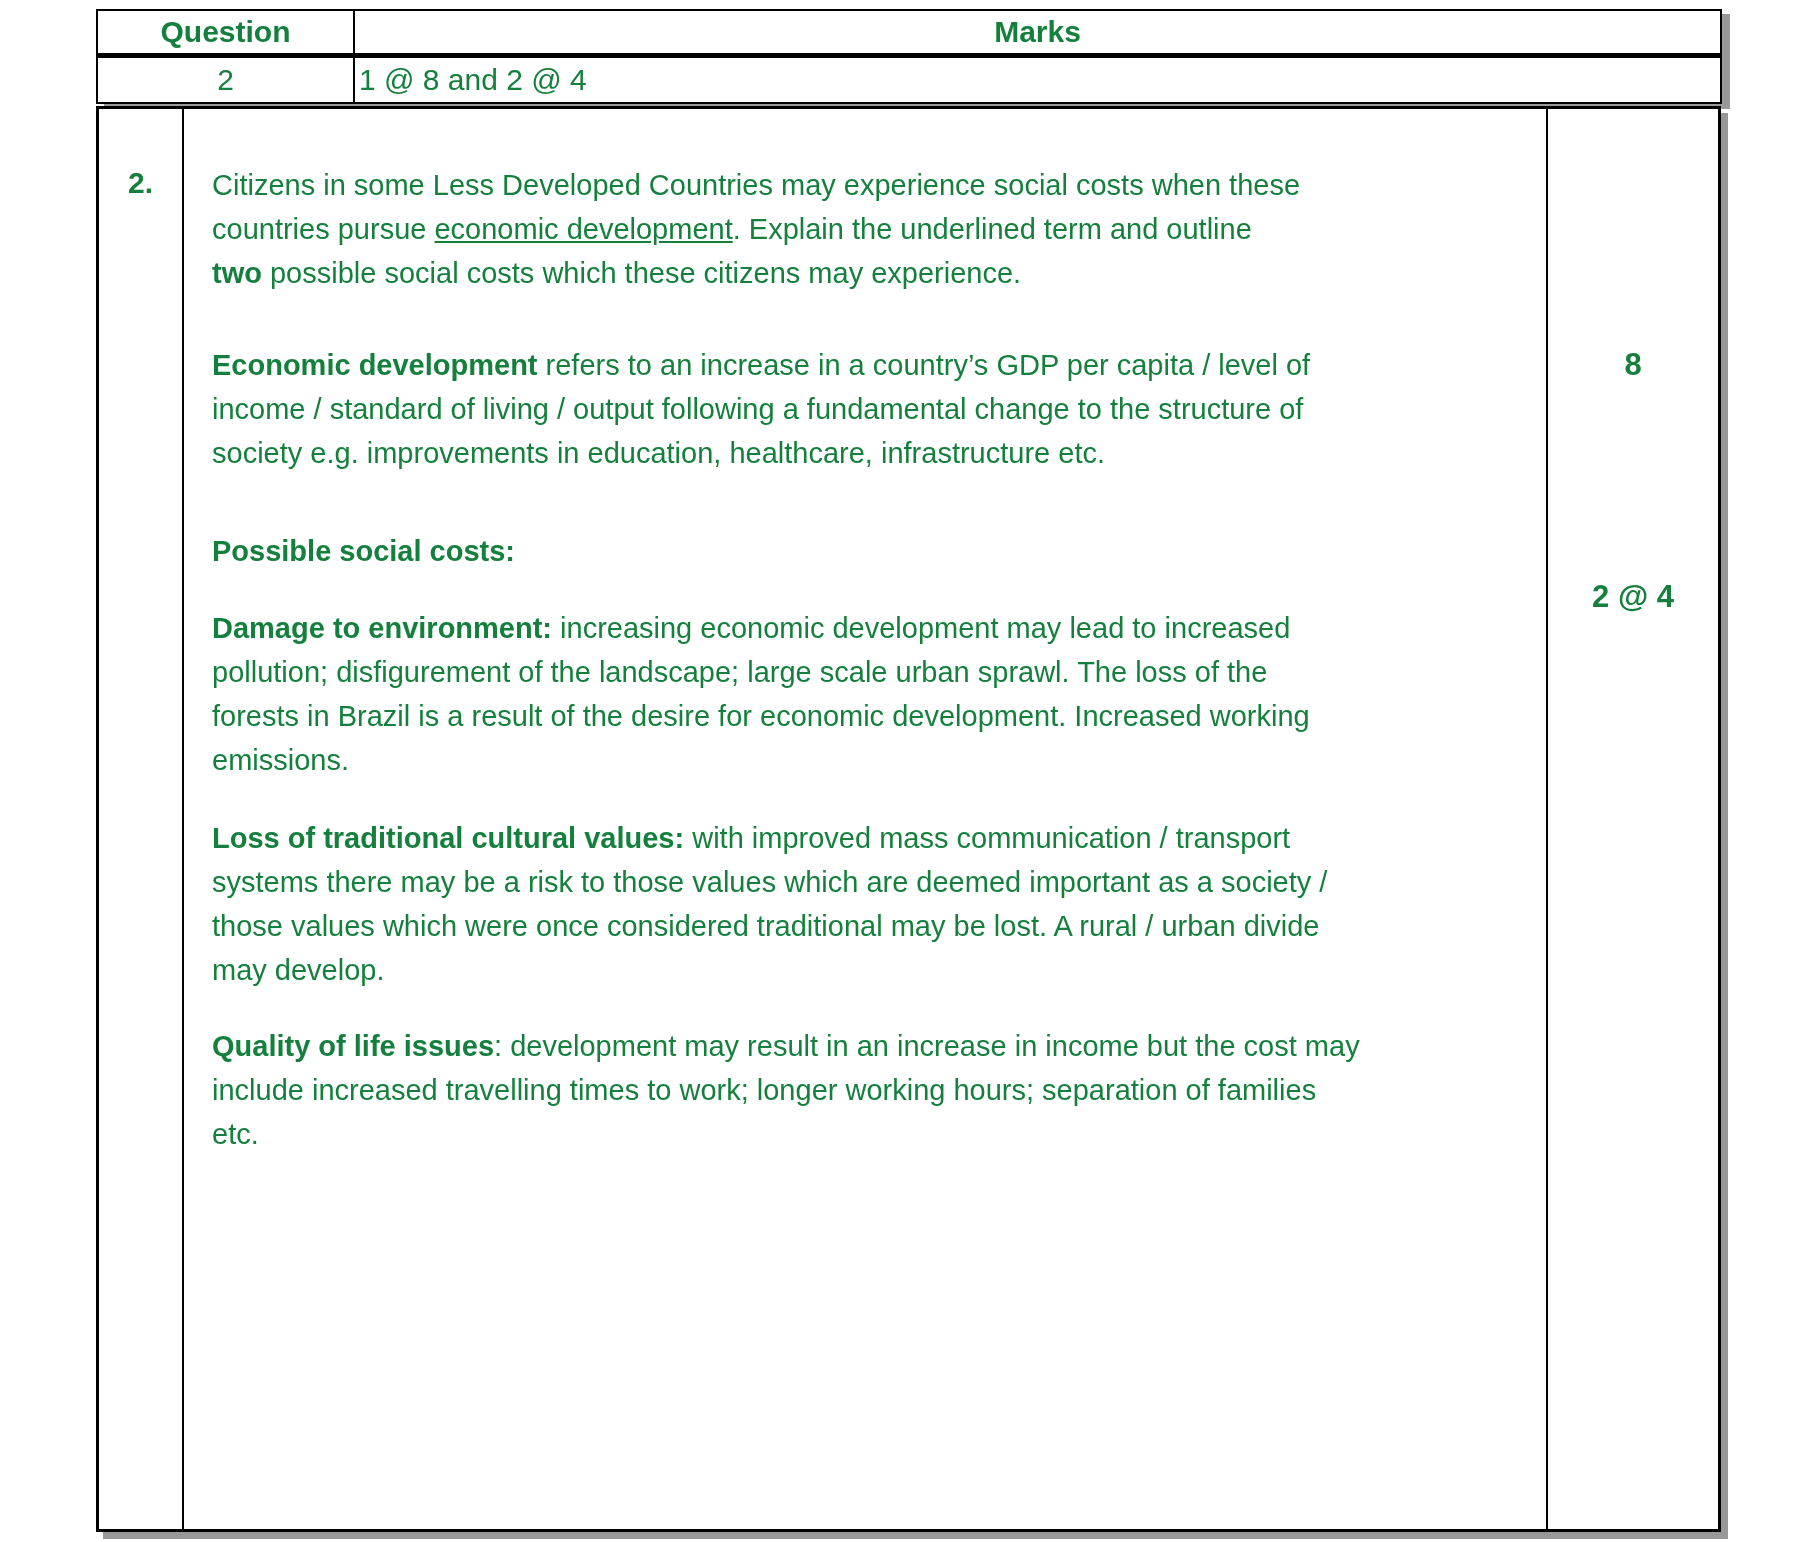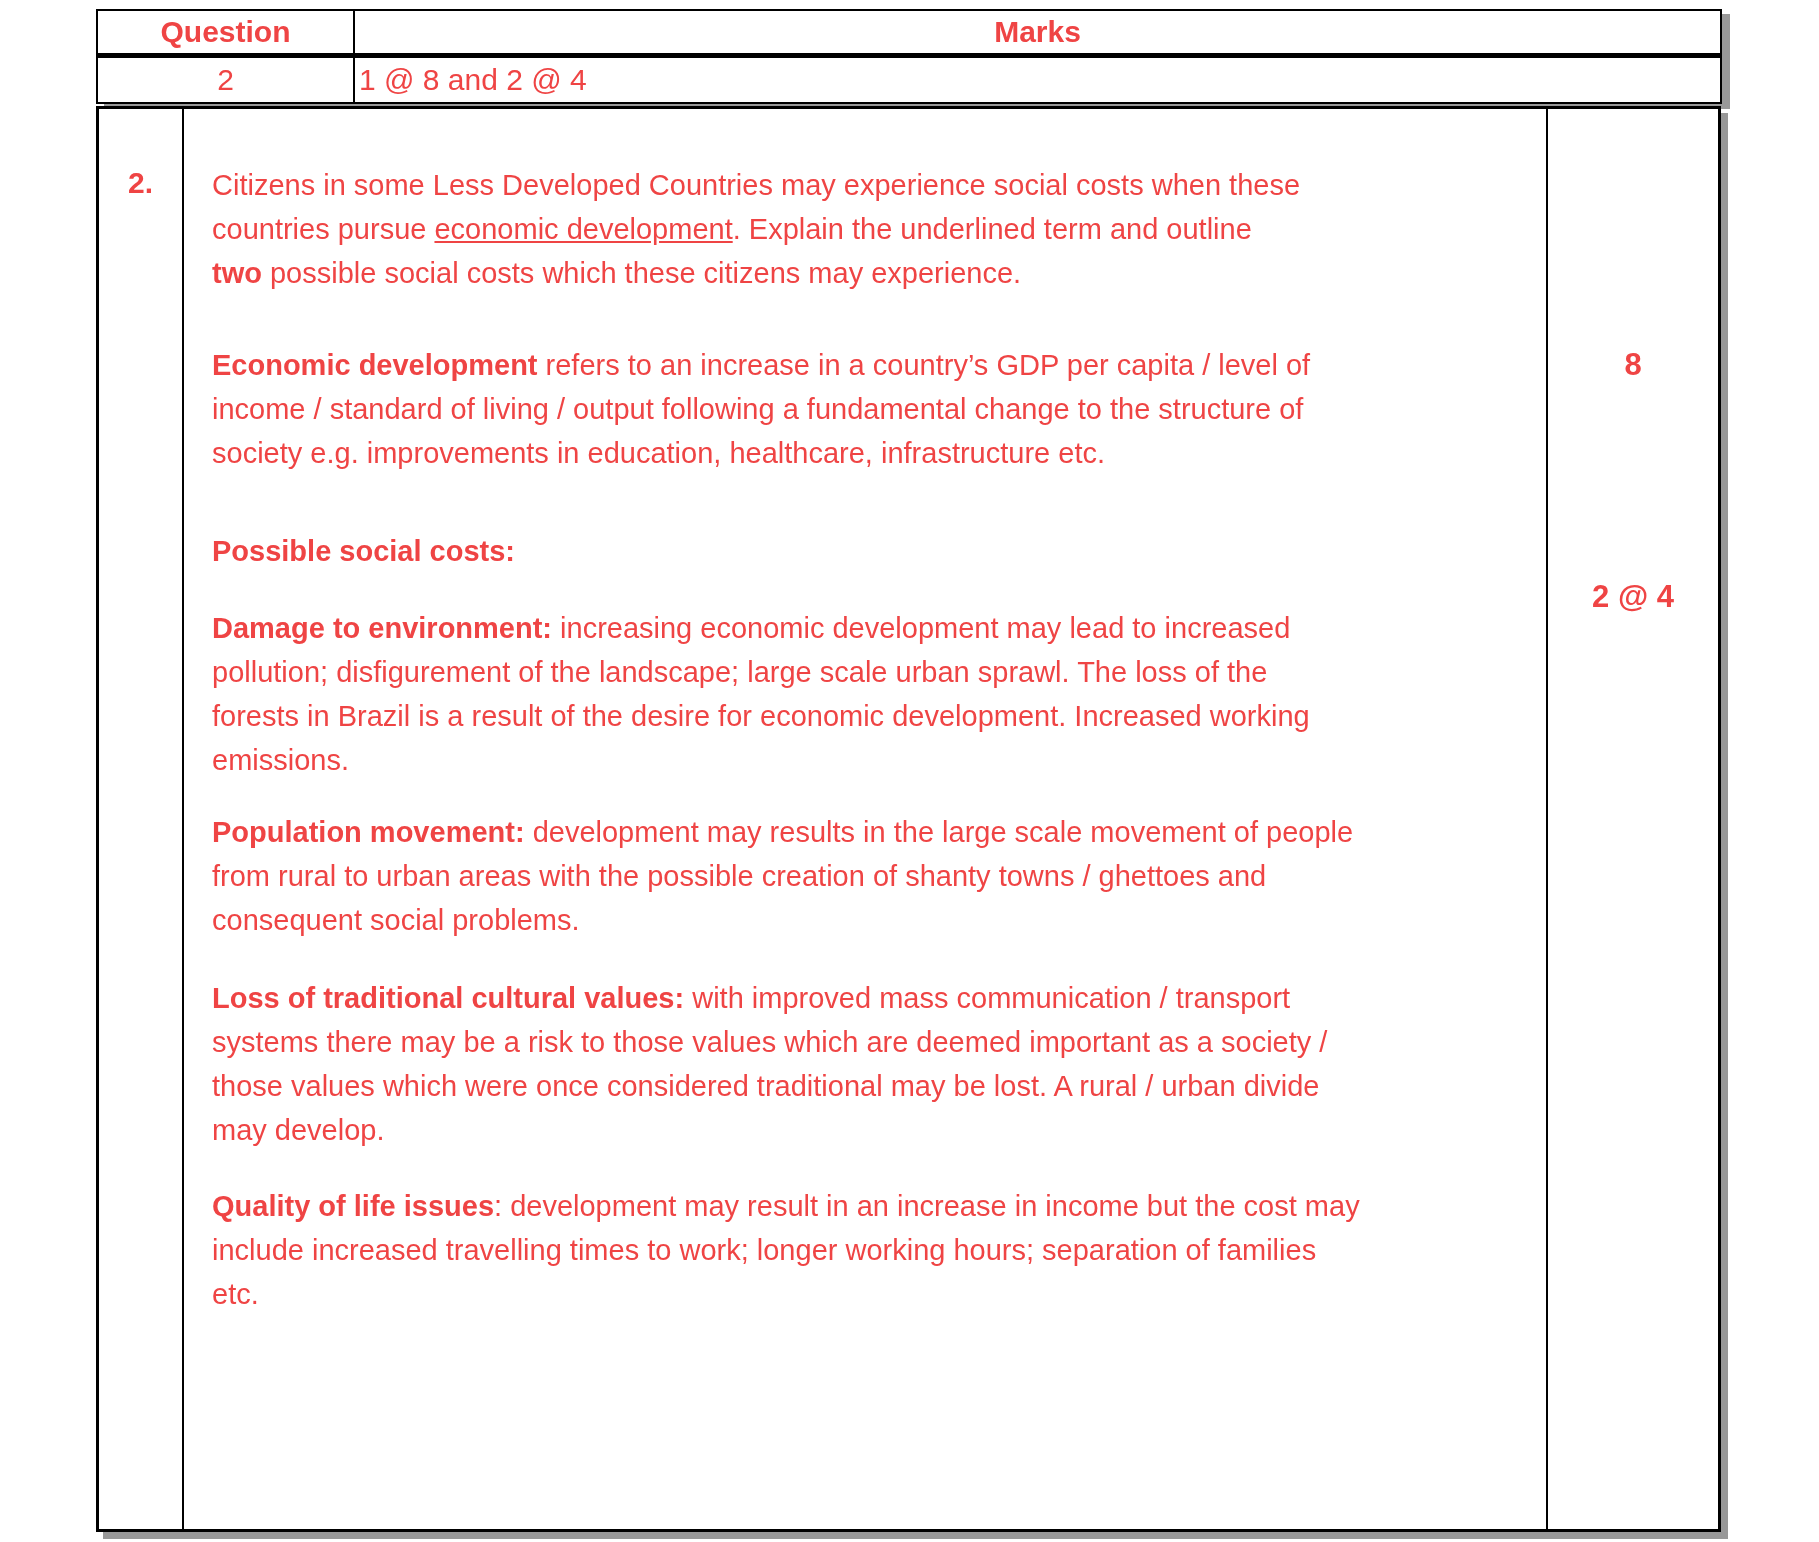--- a/index.html
+++ b/index.html
@@ -2,21 +2,21 @@
 <html><head>
 <meta charset="utf-8">
 <style>
   html, body { margin: 0; padding: 0; background: #ffffff; }
   .page {
     position: relative;
     width: 1819px;
     height: 1542px;
     background: #ffffff;
     font-family: "Liberation Sans", "DejaVu Sans", sans-serif;
-    color: #ef4444;
+    color: #15803d;
     overflow: hidden;
   }
 
   
   .top-table {
     position: absolute;
     left: 96px; top: 9px;
     width: 1626px;
     border: 2px solid #000;
     box-sizing: border-box;
@@ -119,23 +119,20 @@
 income / standard of living / output following a fundamental change to the structure of
 society e.g. improvements in education, healthcare, infrastructure etc.</span></p>
 
       <p class="para g54 bold">Possible social costs:</p>
 
       <p class="para g33"><b>Damage to environment:</b><span> increasing economic development may lead to increased
 pollution; disfigurement of the landscape; large scale urban sprawl. The loss of the
 forests in Brazil is a result of the desire for economic development. Increased working
 emissions.</span></p>
 
-      <p class="para g28"><b>Population movement:</b><span> development may results in the large scale movement of people
-from rural to urban areas with the possible creation of shanty towns / ghettoes and
-consequent social problems.</span></p>
 
       <p class="para g22"><b>Loss of traditional cultural values:</b><span>  with improved mass communication / transport
 systems there may be a risk to those values which are deemed important as a society /
 those values which were once considered traditional may be lost. A rural / urban divide
 may develop.</span></p>
 
       <p class="para g32"><b>Quality of life issues</b><span>: development may result in an increase in income but the cost may
 include increased travelling times to work; longer working hours; separation of families
 etc.</span></p>
     </div>

